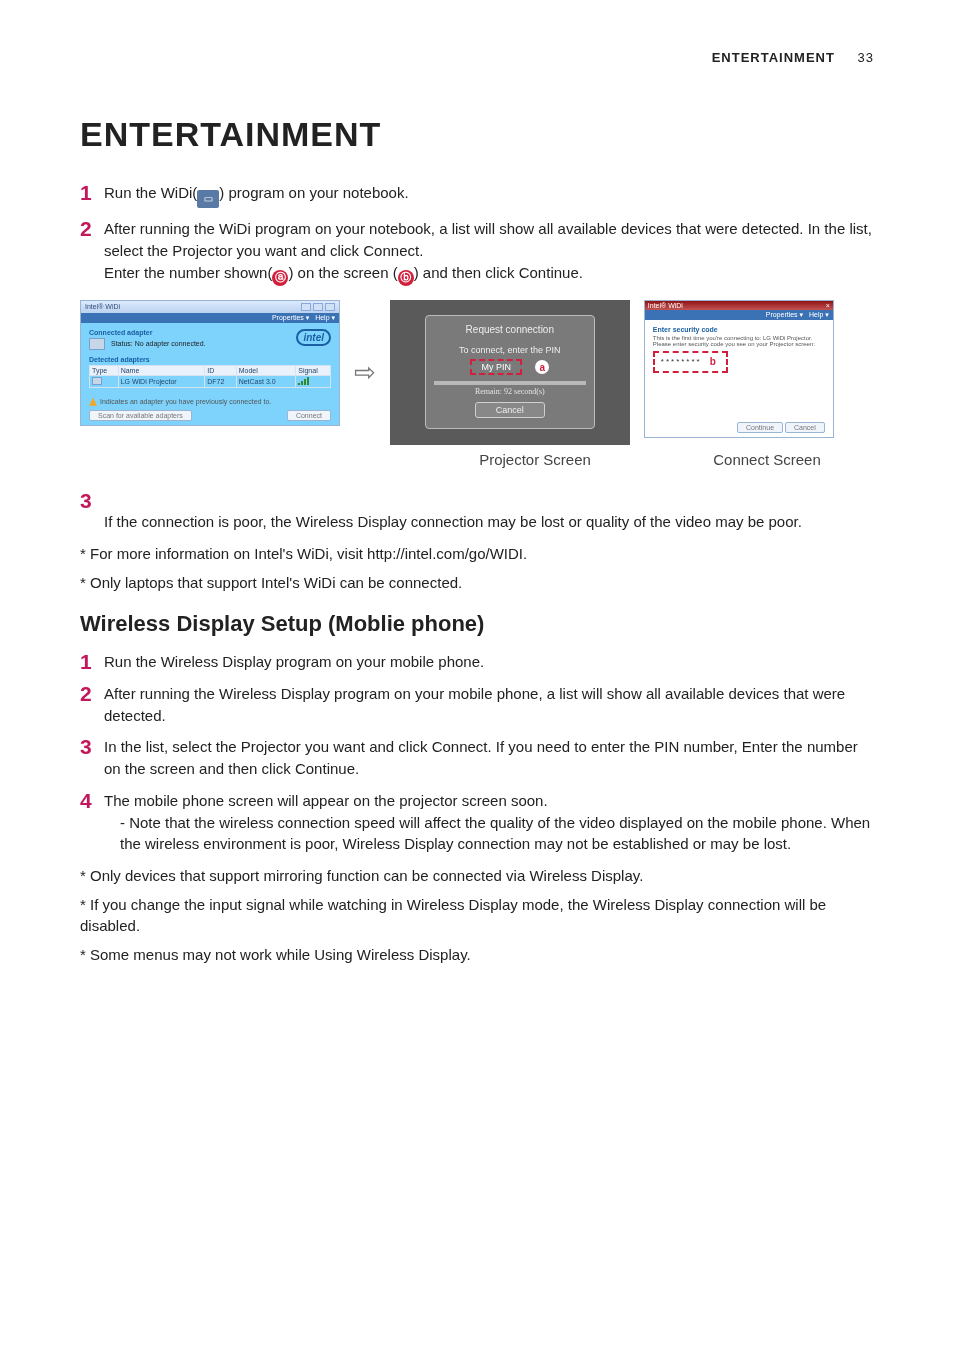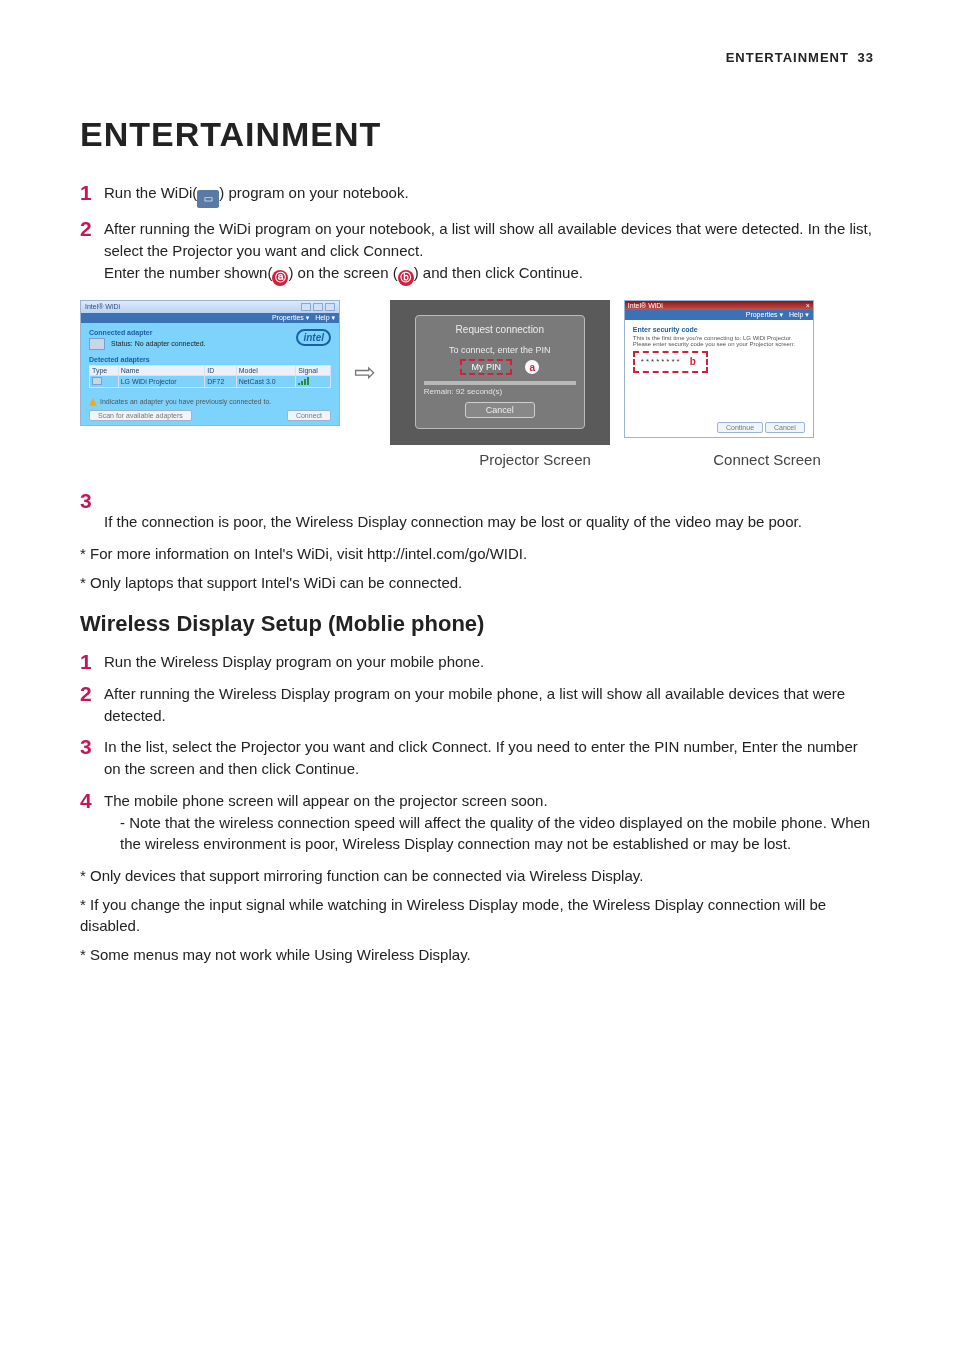--- a/index.html
+++ b/index.html
@@ -13,21 +13,21 @@
   .page {
     padding: 50px 80px 80px 80px;
   }
   .header {
     text-align: right;
     font-size: 13px;
     letter-spacing: 1px;
     margin-bottom: 50px;
   }
   .header .section { font-weight: bold; }
-  .header .pagenum { font-weight: bold; margin-left: 4px; text-align: right; }
+  .header .pagenum { font-weight: normal; margin-left: 18px; text-align: right; }
   h1 {
     font-size: 34px;
     letter-spacing: 1px;
     font-weight: 700;
     margin-bottom: 28px;
   }
   h2 {
     font-size: 22px;
     font-weight: 600;
     margin: 18px 0 14px 0;
@@ -153,21 +153,21 @@
   .mini-btn {
     border:1px solid #9bb4d3;
     background:#f0f5fc;
     padding:1px 8px;
     color:#777;
     border-radius:2px;
   }
 
   
   .proj-screen {
-    width: 220px;
+    width: 240px;
     height: 145px;
     background:#5a5a5a;
     display:flex;
     align-items:center;
     justify-content:center;
   }
   .proj-dialog {
     background:#7a7a7a;
     border:1px solid #bcbcbc;
     border-radius:4px;
@@ -191,21 +191,21 @@
     padding:1px 6px;
     font-size:9px;
     min-width:52px;
     color:#fff;
   }
   .proj-dialog .bar {
     height:4px;
     background:#b8b8b8;
     margin:6px 0 2px;
   }
-  .proj-dialog .remain { text-align:left; font-size:8px; color:#e2e2e2; }
+  .proj-dialog .remain { text-align:center; font-size:8px; color:#e2e2e2;font-family:Liberation Serif, serif; }
   .proj-dialog .cancel {
     display:inline-block;
     margin-top:6px;
     background:#888;
     border:1px solid #cfcfcf;
     padding:2px 20px;
     border-radius:3px;
   }
   .proj-letter {
     display:inline-flex;

